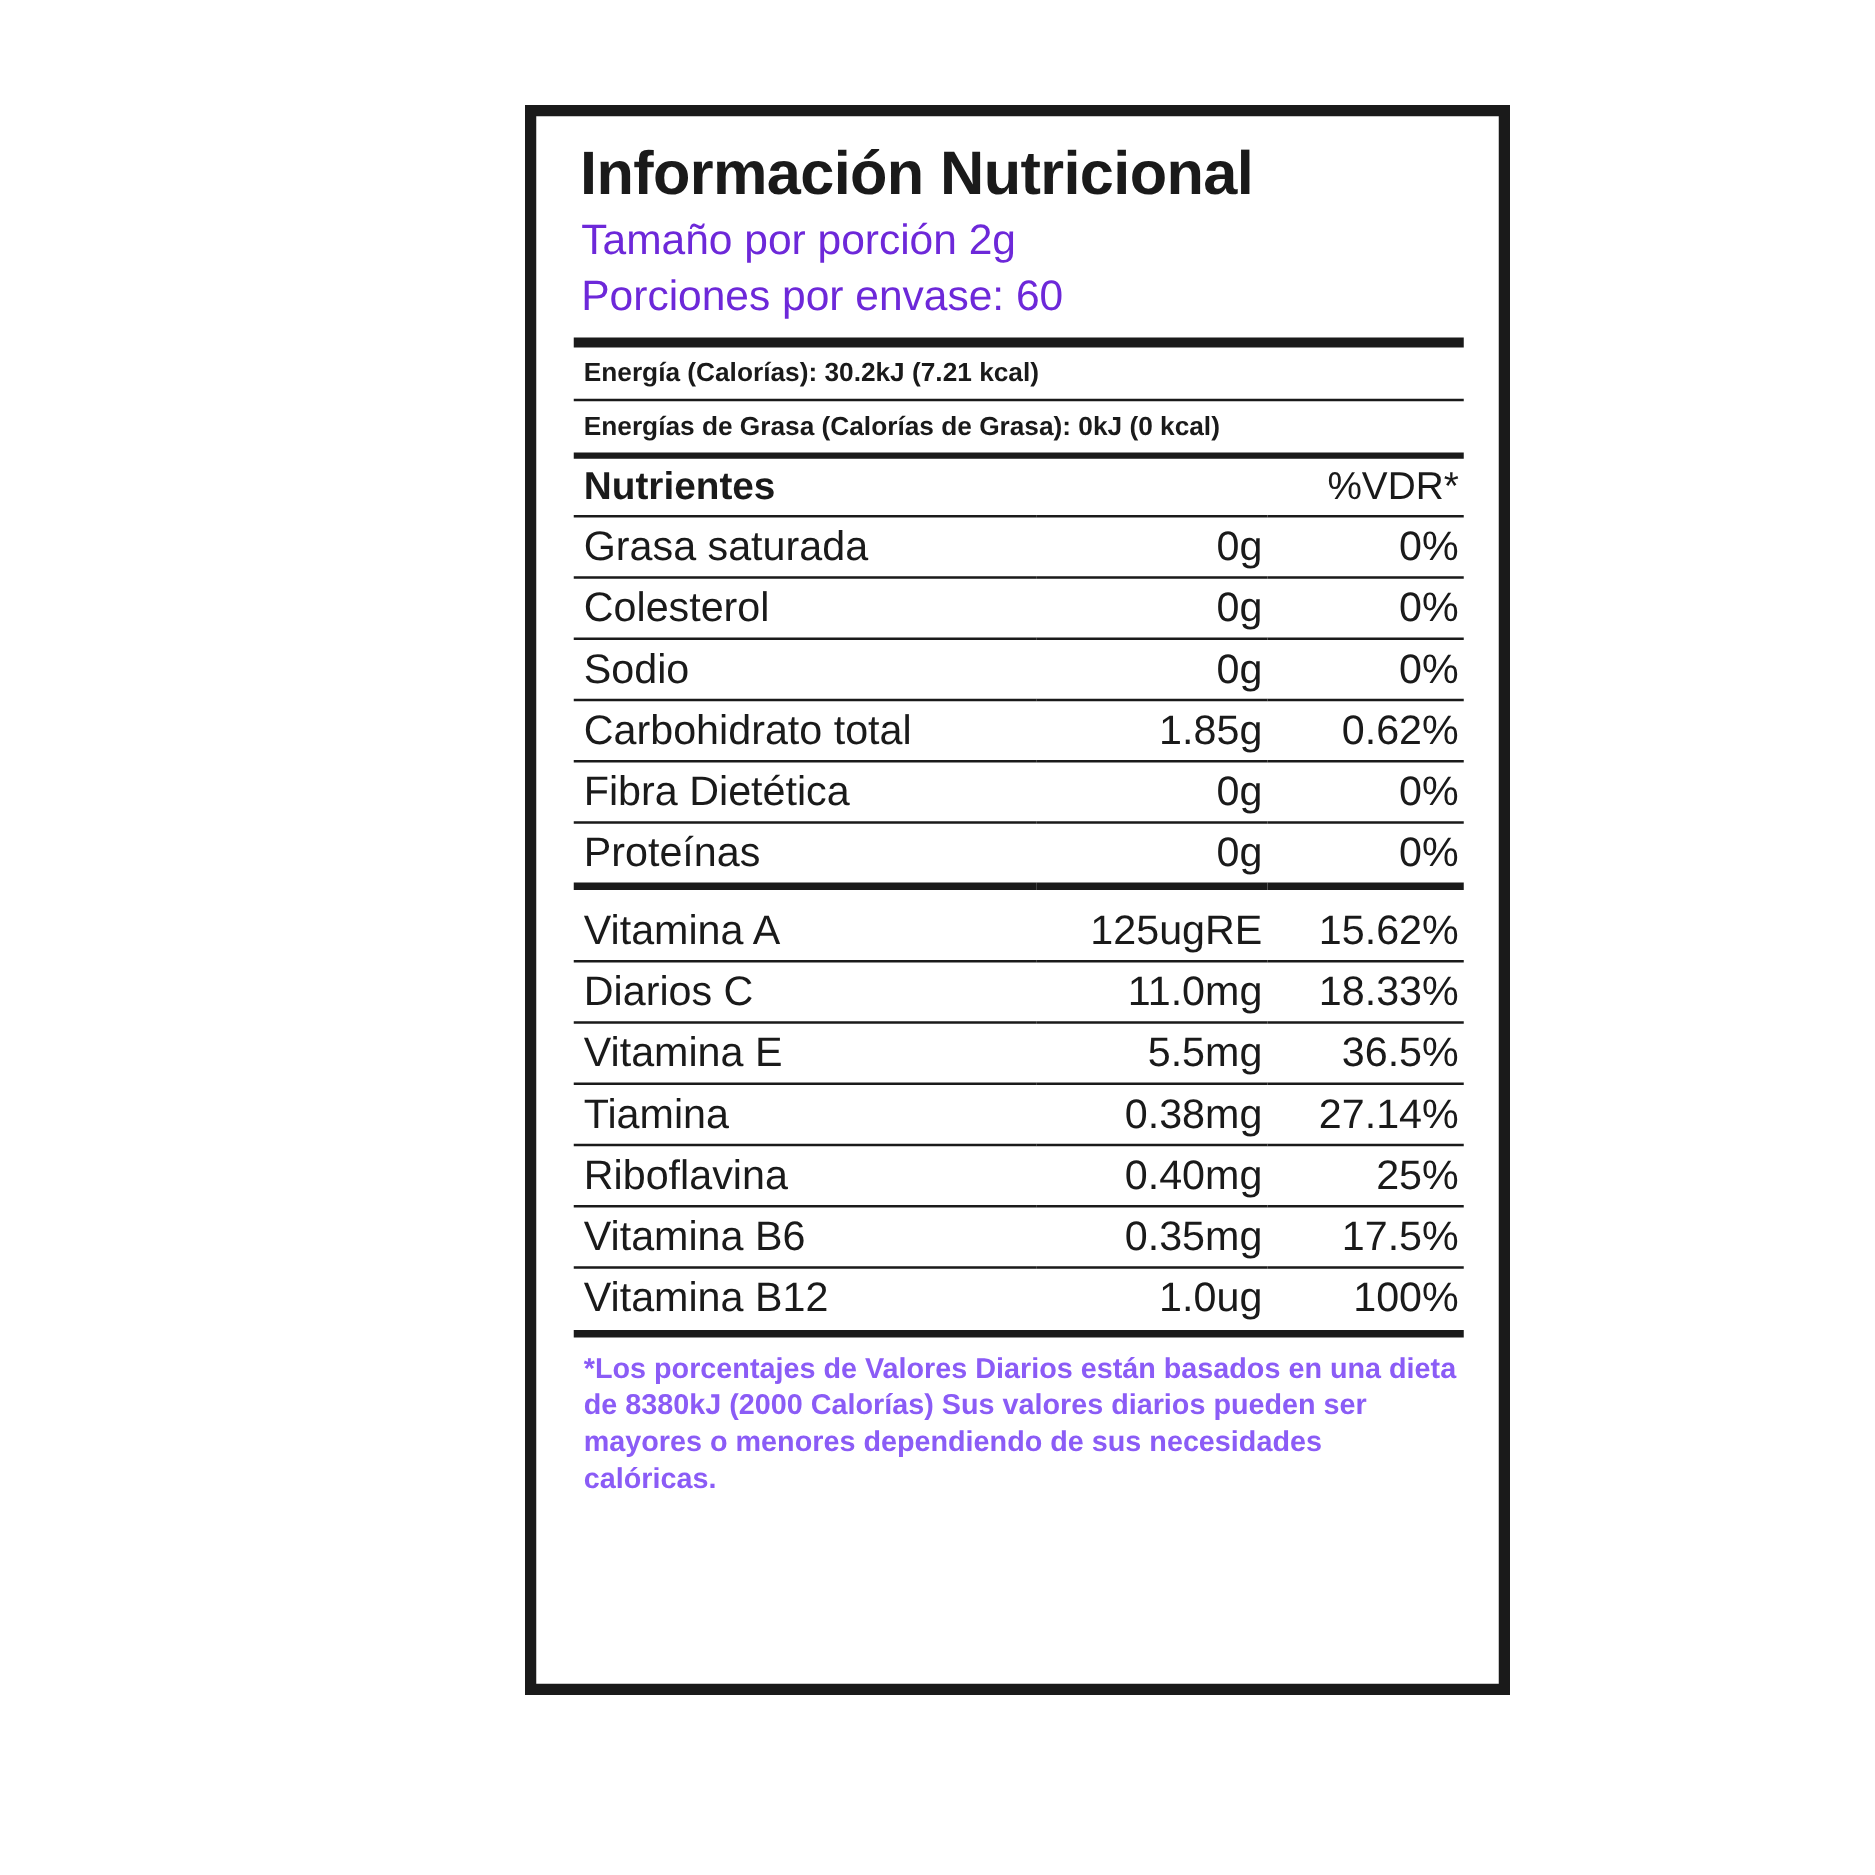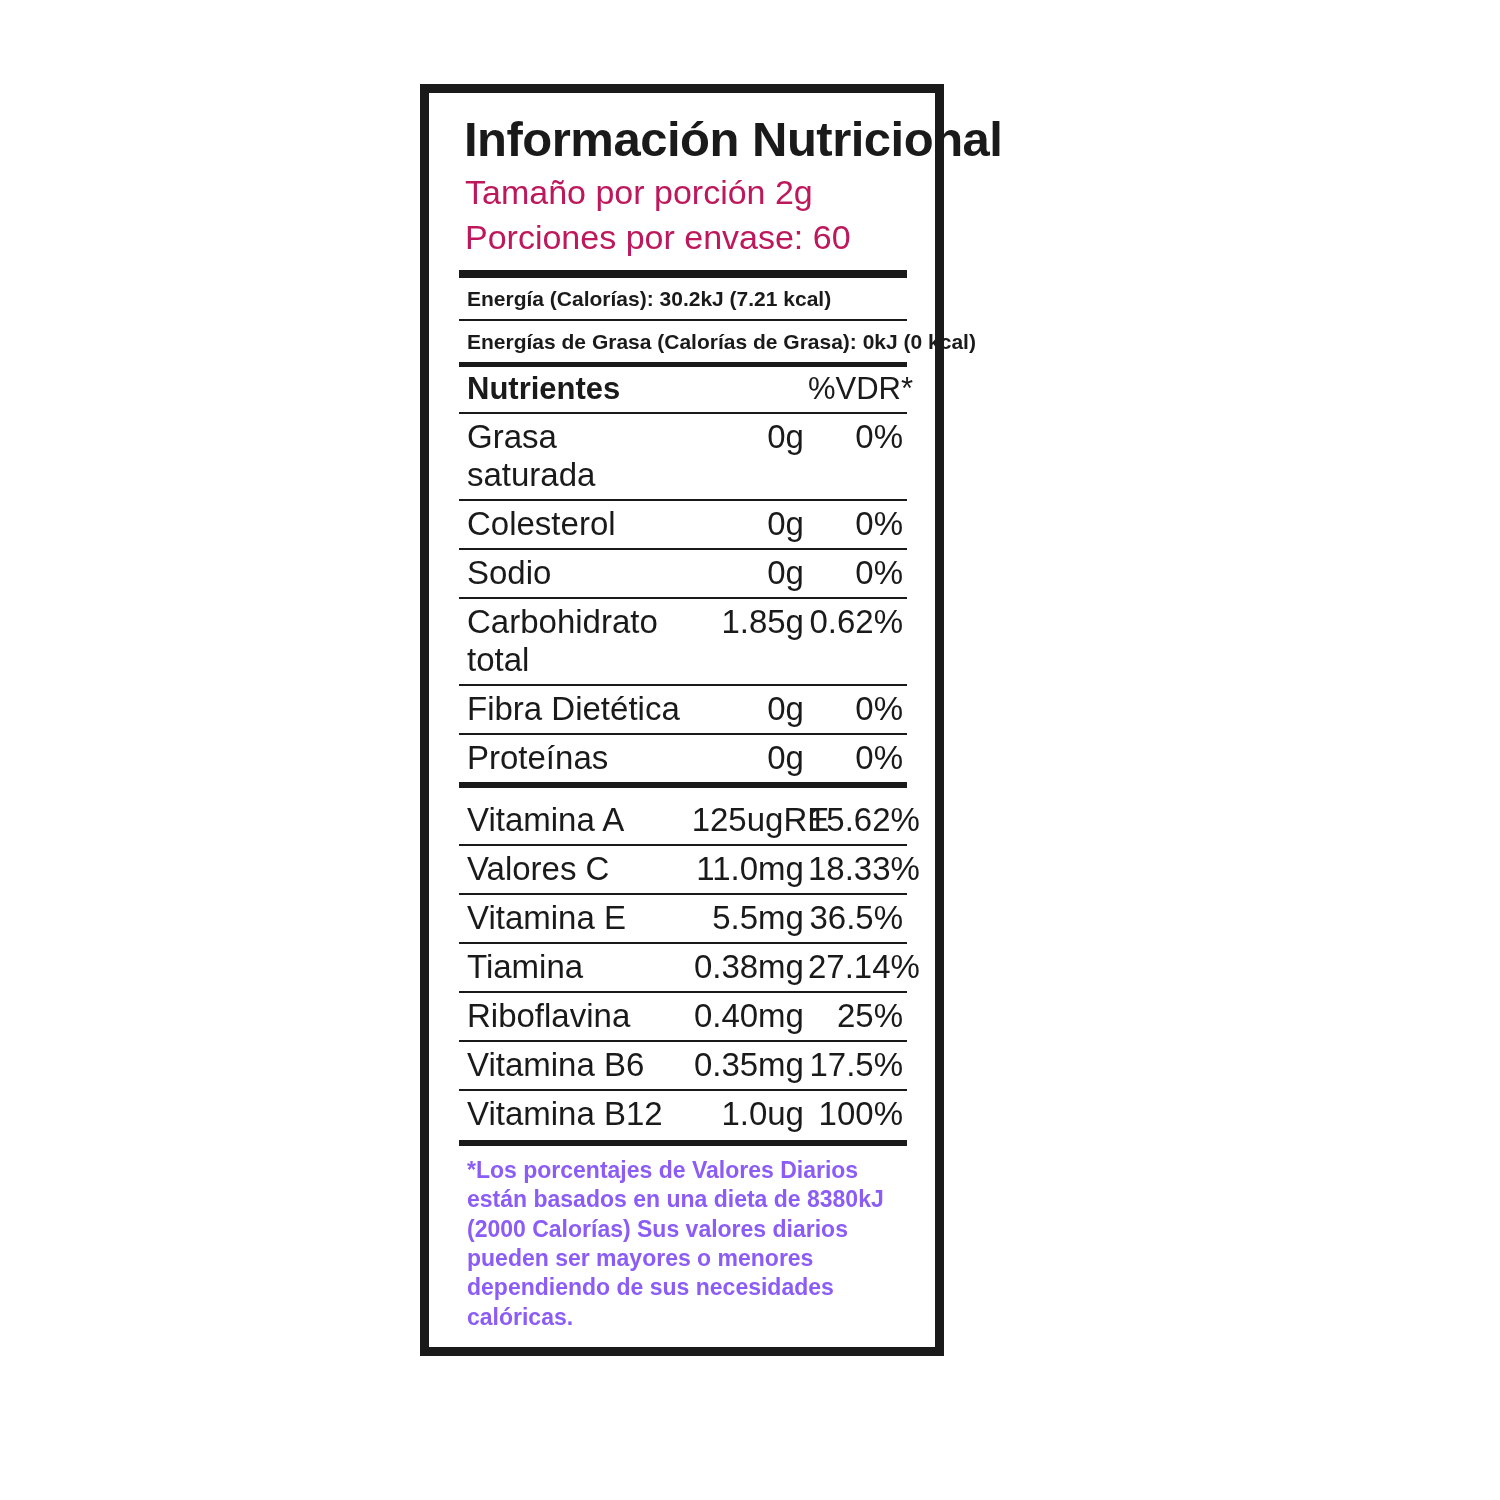--- a/index.html
+++ b/index.html
@@ -18,21 +18,21 @@
     position: relative;
     width: 1500px;
     height: 1500px;
     background: #ffffff;
   }
 
   .label-box {
     position: absolute;
     left: 420px;
     top: 84px;
-    width: 524px;
+    width: 788px;
     height: 1272px;
     border: 9px solid #1a1a1a;
     background: #ffffff;
     box-sizing: border-box;
     padding: 14px 28px 18px 30px;
   }
 
   .inner {
     width: 100%;
     height: 100%;
@@ -44,21 +44,21 @@
     font-weight: bold;
     color: #1a1a1a;
     letter-spacing: -0.5px;
     line-height: 1.08;
     margin: 6px 0 4px 5px;
     white-space: nowrap;
   }
 
   .serving-line {
     font-size: 34px;
-    color: #be185d;
+    color: #6d28d9;
     line-height: 1.32;
     margin-left: 6px;
     white-space: nowrap;
   }
 
   .rule-thick {
     border-top: 8px solid #1a1a1a;
     margin: 10px 0 0 0;
   }
   .rule-med {
@@ -195,21 +195,21 @@
           <tr class="group-sep">
             <td colspan="3"></td>
           </tr>
 
           <tr class="nutr-row first-of-group">
             <td class="col-name">Vitamina A</td>
             <td class="col-amt">125ugRE</td>
             <td class="col-dv">15.62%</td>
           </tr>
           <tr class="nutr-row">
-            <td class="col-name">Valores C</td>
+            <td class="col-name">Diarios C</td>
             <td class="col-amt">11.0mg</td>
             <td class="col-dv">18.33%</td>
           </tr>
           <tr class="nutr-row">
             <td class="col-name">Vitamina E</td>
             <td class="col-amt">5.5mg</td>
             <td class="col-dv">36.5%</td>
           </tr>
           <tr class="nutr-row">
             <td class="col-name">Tiamina</td>

